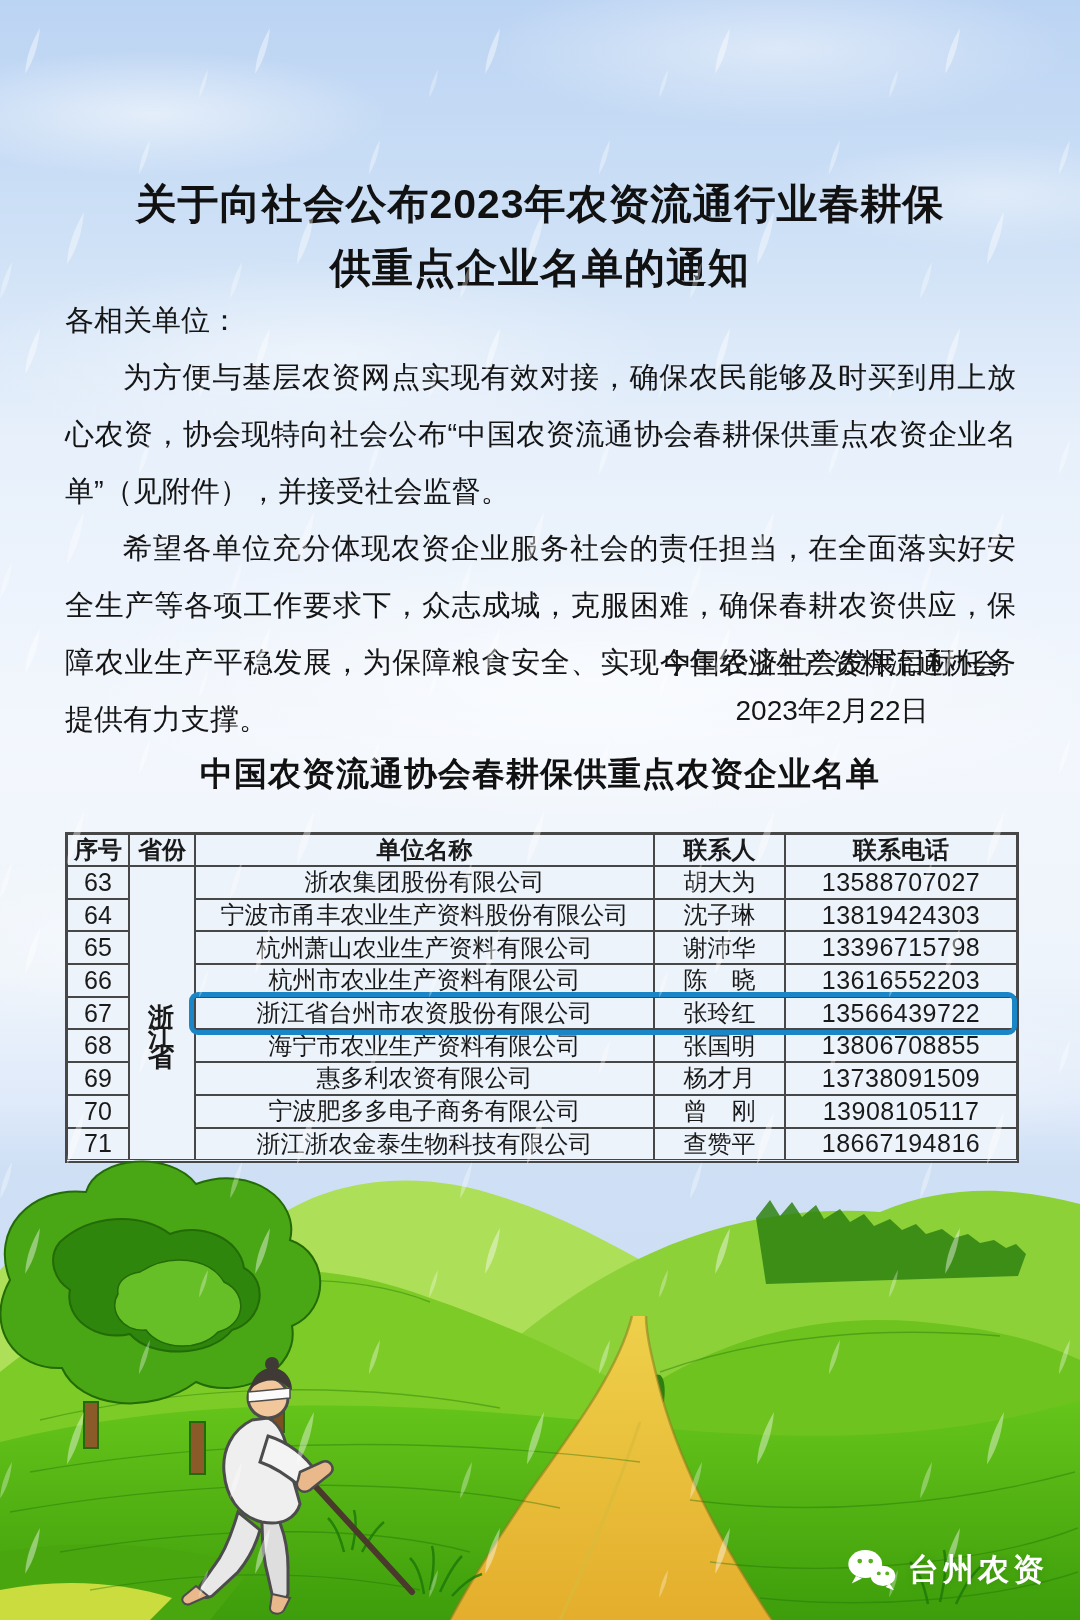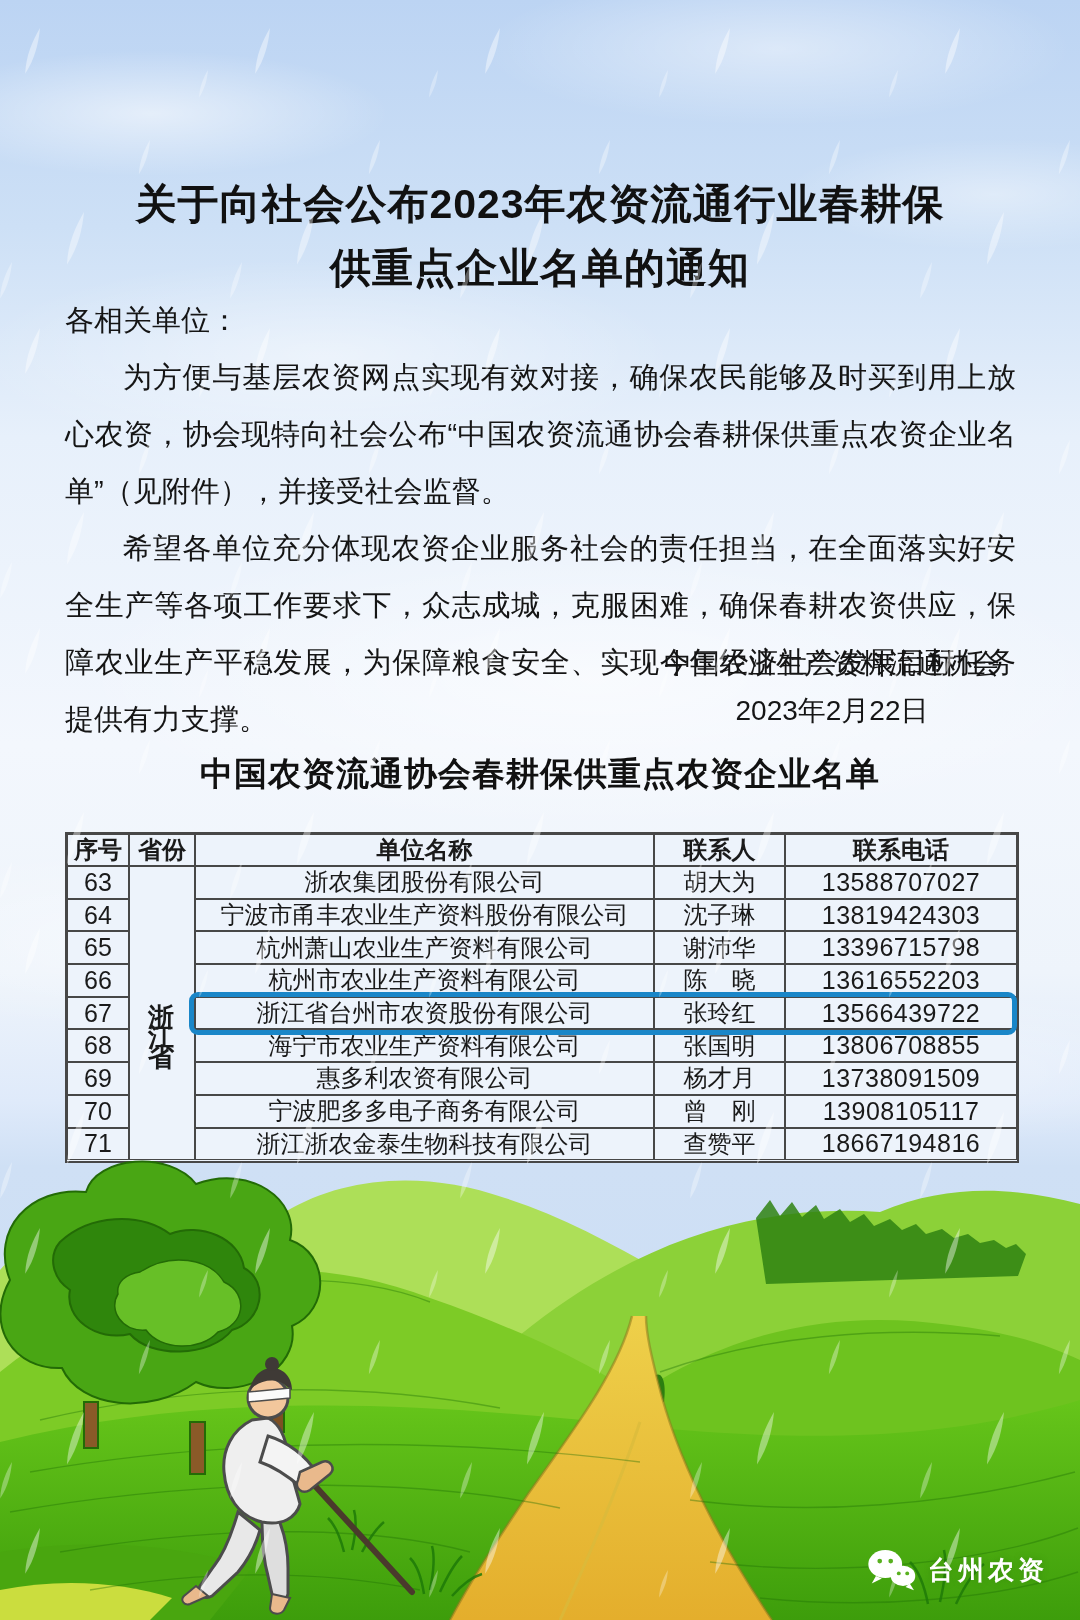--- a/index.html
+++ b/index.html
@@ -67,21 +67,21 @@
     position:absolute;left:122px;top:158px;width:828px;height:43px;
     border:5px solid #1a86c8;border-radius:9px;
     box-sizing:border-box;pointer-events:none;z-index:3;
   }
   
   .scene{position:absolute;left:0;top:1120px;width:1080px;height:500px;}
   .footer{
     position:absolute;right:32px;bottom:28px;z-index:6;
     display:flex;align-items:center;gap:10px;color:#ffffff;
   }
-  .footer .name{font-size:26px;letter-spacing:4px;font-weight:600;
+  .footer .name{font-size:31px;letter-spacing:4px;font-weight:600;
     text-shadow:0 0 6px rgba(40,110,10,.35);text-align:right;}
   .rain{position:absolute;left:0;top:0;width:1080px;height:1620px;z-index:5;pointer-events:none;}
 </style>
 </head>
 <body>
 
 <div class="page">
 
   <div class="title">
     <div>关于向社会公布2023年农资流通行业春耕保</div>

